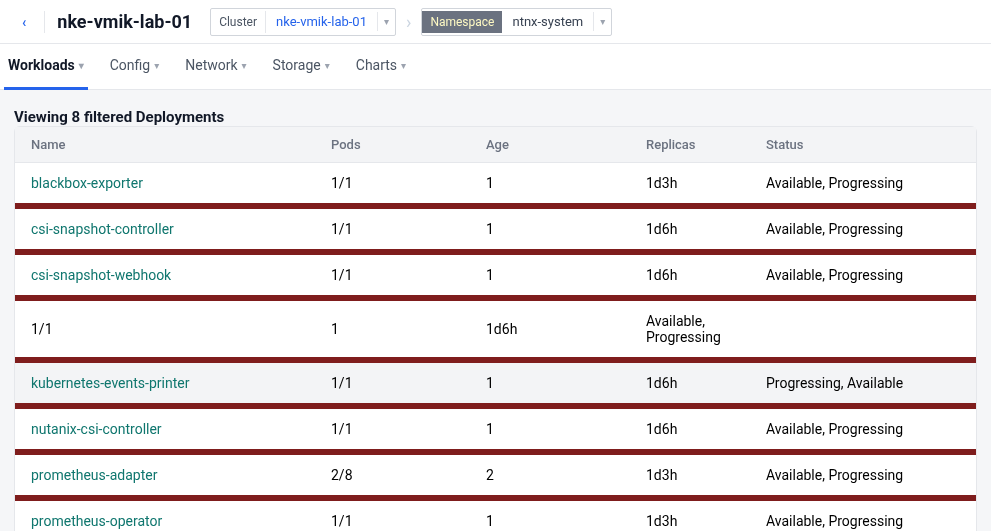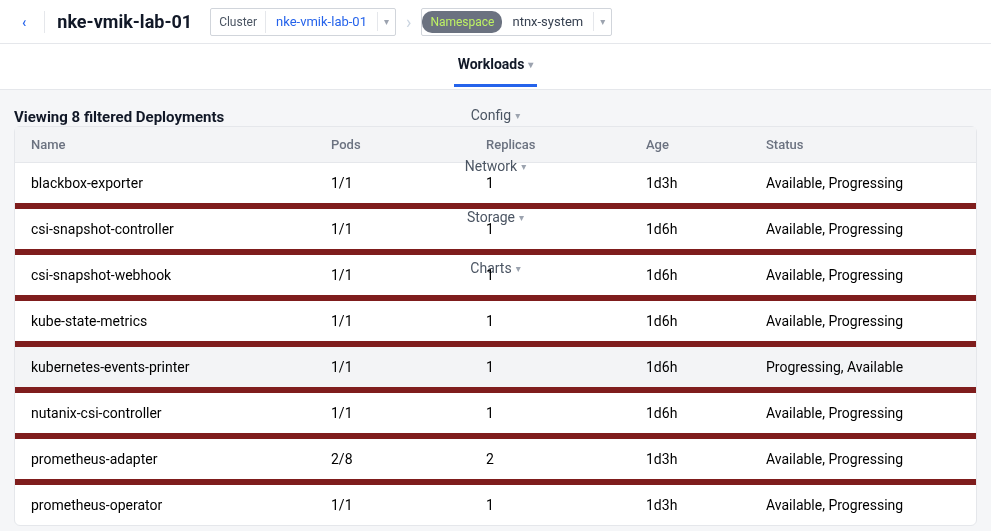--- a/index.html
+++ b/index.html
@@ -53,23 +53,22 @@
     }
     .crumb .tag {
       padding: 4px 8px;
       font-size: 12px;
       color: #4b5563;
       background: #ffffff;
       border-right: 1px solid #e5e7eb;
     }
     .crumb .tag.dark {
       background: #6b7280;
-      color: #bef264;
+      color: #fef9c3;
       border-right: none;
-      border-radius: 10px;
     }
     .crumb .val {
       padding: 4px 10px;
       font-size: 13px;
       color: #374151;
     }
     .crumb .val.link {
       color: #2563eb;
     }
     .crumb .caret {
@@ -83,22 +82,21 @@
       font-size: 18px;
       margin: 0 -2px;
     }
     
     .subnav {
       display: flex;
       align-items: center;
       padding: 0 4px;
       border-bottom: 1px solid #e5e7eb;
       height: 46px;
-      gap: 8px;
-      flex-direction: column;
+      gap: 18px;
     }
     .subnav .tab {
       display: inline-flex;
       align-items: center;
       gap: 4px;
       padding: 12px 4px;
       font-size: 14px;
       color: #4b5563;
       cursor: pointer;
       border-bottom: 3px solid transparent;
@@ -153,21 +151,21 @@
     }
     .row.hl {
       background: #f3f4f6;
     }
     .td {
       padding: 12px 16px;
       font-size: 14px;
       color: #000000;
     }
     .td.name {
-      color: #000000;
+      color: #0f766e;
     }
   </style>
 </head>
 <body>
 
 <div class="topbar">
   <span class="back-btn">‹</span>
   <span class="vsep"></span>
   <span class="cluster-title">nke-vmik-lab-01</span>
 
@@ -209,22 +207,22 @@
   </span>
 </div>
 
 <div class="content">
   <div class="viewing">Viewing 8 filtered Deployments</div>
 
   <div class="table">
     <div class="thead">
       <div class="th">Name</div>
       <div class="th">Pods</div>
+      <div class="th">Age</div>
       <div class="th">Replicas</div>
-      <div class="th">Age</div>
       <div class="th">Status</div>
     </div>
     <div id="tbody">
         <div class="row">
           <div class="td name">blackbox-exporter</div>
           <div class="td">1/1</div>
           <div class="td">1</div>
           <div class="td">1d3h</div>
           <div class="td">Available, Progressing</div>
         </div>
@@ -236,21 +234,20 @@
           <div class="td">Available, Progressing</div>
         </div>
         <div class="row">
           <div class="td name">csi-snapshot-webhook</div>
           <div class="td">1/1</div>
           <div class="td">1</div>
           <div class="td">1d6h</div>
           <div class="td">Available, Progressing</div>
         </div>
         <div class="row">
-          <div class="td name">kube-state-metrics</div>
           <div class="td">1/1</div>
           <div class="td">1</div>
           <div class="td">1d6h</div>
           <div class="td">Available, Progressing</div>
         </div>
         <div class="row hl">
           <div class="td name">kubernetes-events-printer</div>
           <div class="td">1/1</div>
           <div class="td">1</div>
           <div class="td">1d6h</div>

